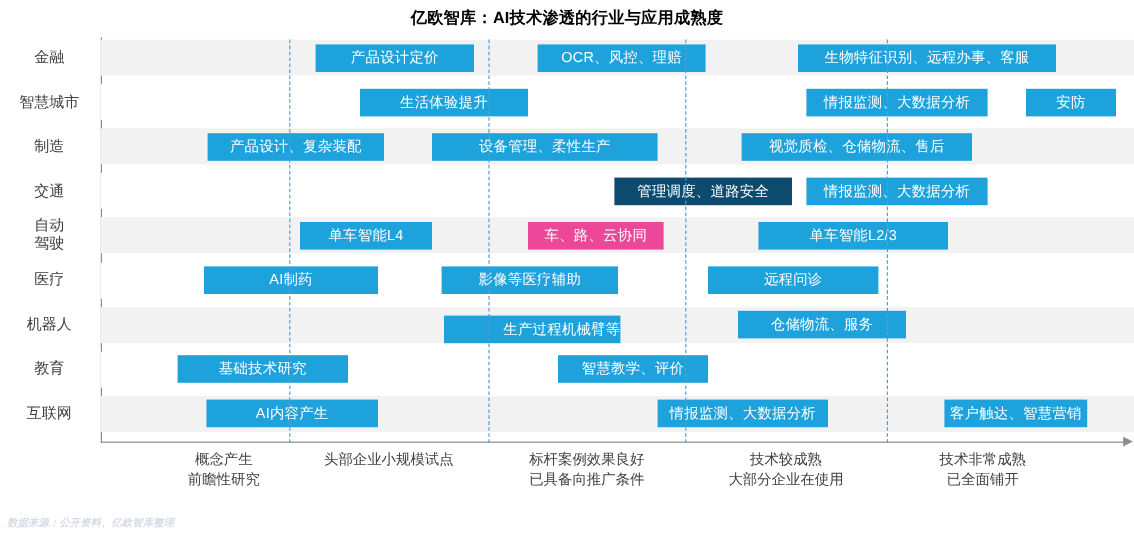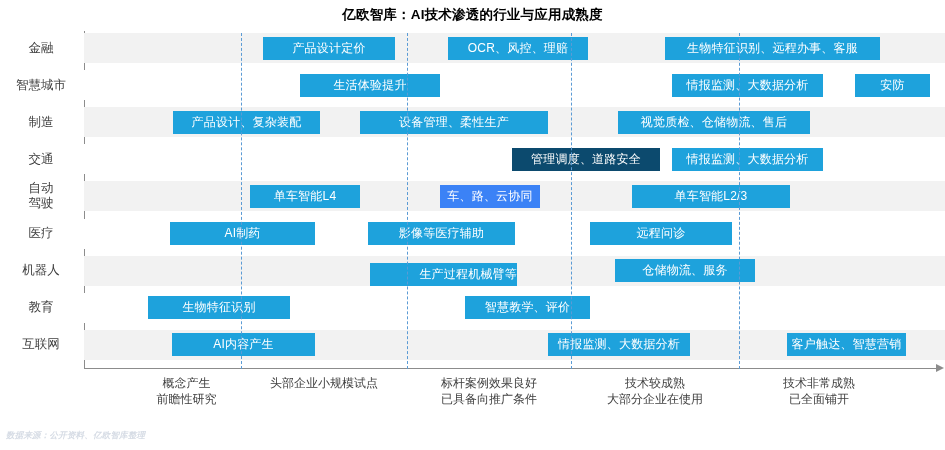--- a/index.html
+++ b/index.html
@@ -206,28 +206,28 @@
       <div class="bar" style="left: 581px; width: 215px; top: 3.5px; background: rgb(30, 162, 220);">生物特征识别、远程办事、客服</div>
       <div class="bar" style="left: 216px; width: 140px; top: 40.6px; background: rgb(30, 162, 220);">生活体验提升</div>
       <div class="bar" style="left: 588px; width: 151px; top: 40.6px; background: rgb(30, 162, 220);">情报监测、大数据分析</div>
       <div class="bar" style="left: 89px; width: 147px; top: 77.7px; background: rgb(30, 162, 220);">产品设计、复杂装配</div>
       <div class="bar" style="left: 771px; width: 75px; top: 40.6px; background: rgb(30, 162, 220);">安防</div>
       <div class="bar" style="left: 276px; width: 188px; top: 77.7px; background: rgb(30, 162, 220);">设备管理、柔性生产</div>
       <div class="bar" style="left: 534px; width: 192px; top: 77.7px; background: rgb(30, 162, 220);">视觉质检、仓储物流、售后</div>
       <div class="bar" style="left: 428px; width: 148px; top: 114.8px; background: #0c4a6e;">管理调度、道路安全</div>
       <div class="bar" style="left: 588px; width: 151px; top: 114.8px; background: rgb(30, 162, 220);">情报监测、大数据分析</div>
       <div class="bar" style="left: 166px; width: 110px; top: 151.9px; background: rgb(30, 162, 220);">单车智能L4</div>
-      <div class="bar" style="left: 356px; width: 100px; top: 151.9px; background: #3b82f6;">车、路、云协同</div>
+      <div class="bar" style="left: 356px; width: 113px; top: 151.9px; background: #ec4899;">车、路、云协同</div>
       <div class="bar" style="left: 548px; width: 158px; top: 151.9px; background: rgb(30, 162, 220);">单车智能L2/3</div>
       <div class="bar" style="left: 86px; width: 145px; top: 189px; background: rgb(30, 162, 220);">AI制药</div>
       <div class="bar" style="left: 284px; width: 147px; top: 189px; background: rgb(30, 162, 220);">影像等医疗辅助</div>
       <div class="bar" style="left: 506px; width: 142px; top: 189px; background: rgb(30, 162, 220);">远程问诊</div>
       <div class="bar" style="left: 286px; width: 147px; top: 230px; background: rgb(30, 162, 220); text-align: right;">生产过程机械臂等</div>
       <div class="bar" style="left: 531px; width: 140px; top: 226.1px; background: rgb(30, 162, 220);">仓储物流、服务</div>
-      <div class="bar" style="left: 64px; width: 142px; top: 263.2px; background: rgb(30, 162, 220);">生物特征识别</div>
+      <div class="bar" style="left: 64px; width: 142px; top: 263.2px; background: rgb(30, 162, 220);">基础技术研究</div>
       <div class="bar" style="left: 381px; width: 125px; top: 263.2px; background: rgb(30, 162, 220);">智慧教学、评价</div>
       <div class="bar" style="left: 88px; width: 143px; top: 300.3px; background: rgb(30, 162, 220);">AI内容产生</div>
       <div class="bar" style="left: 464px; width: 142px; top: 300.3px; background: rgb(30, 162, 220);">情报监测、大数据分析</div>
       <div class="bar" style="left: 703px; width: 119px; top: 300.3px; background: rgb(30, 162, 220);">客户触达、智慧营销</div>
     </div>
 
   <div id="gridlines">
       <div class="gridline" style="left: 241px;"></div>
       <div class="gridline" style="left: 407px;"></div>
       <div class="gridline" style="left: 571px;"></div>

